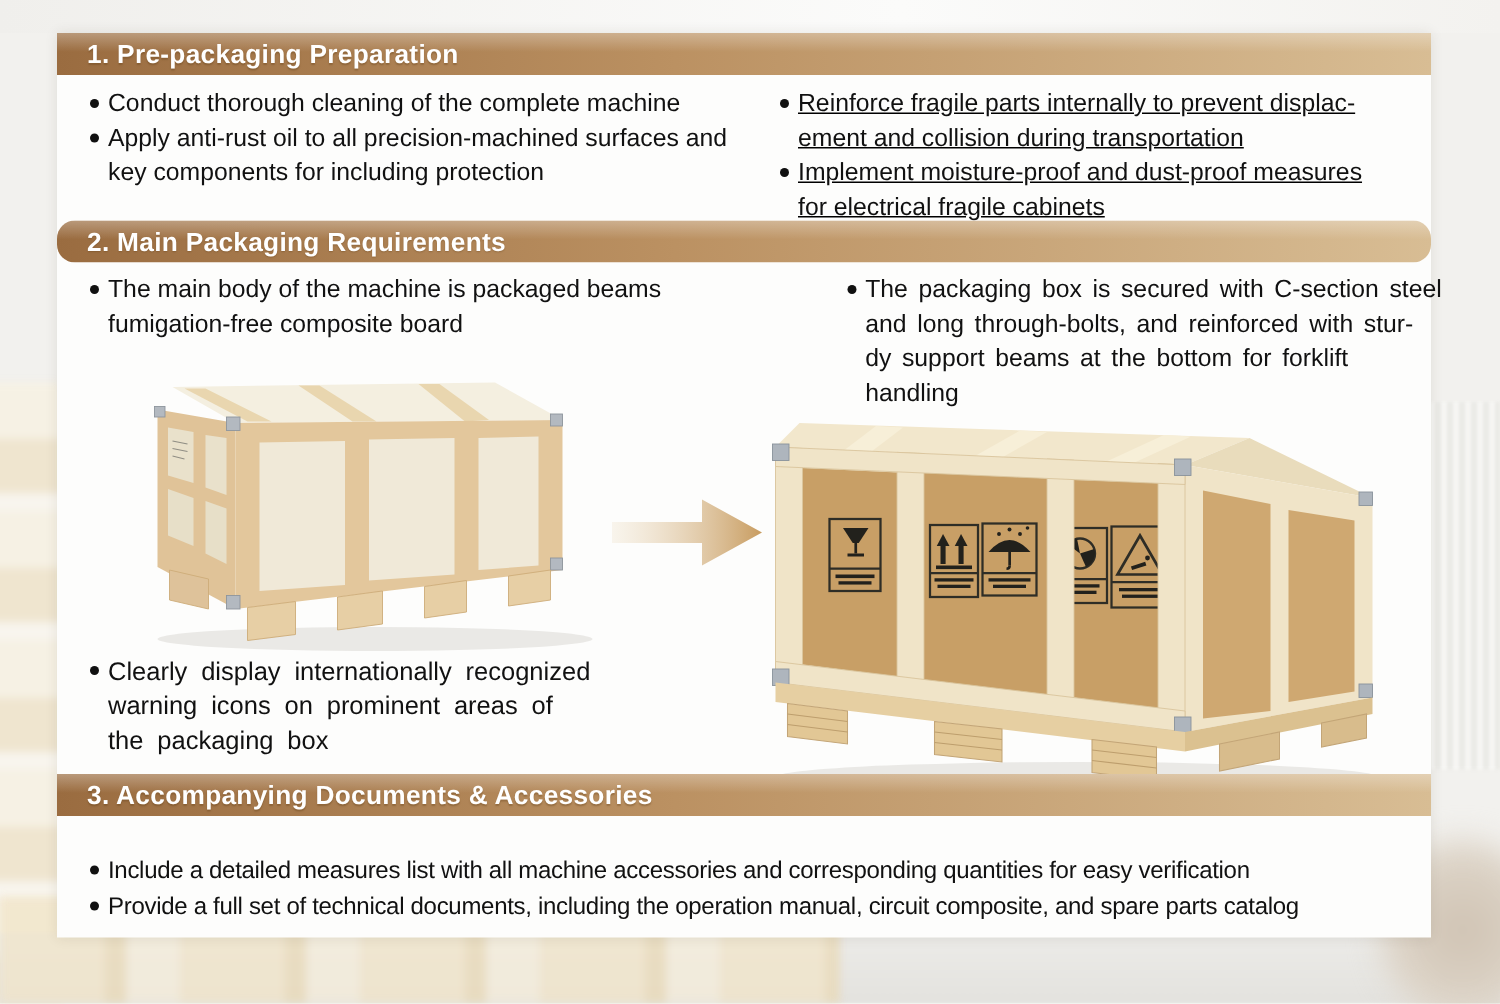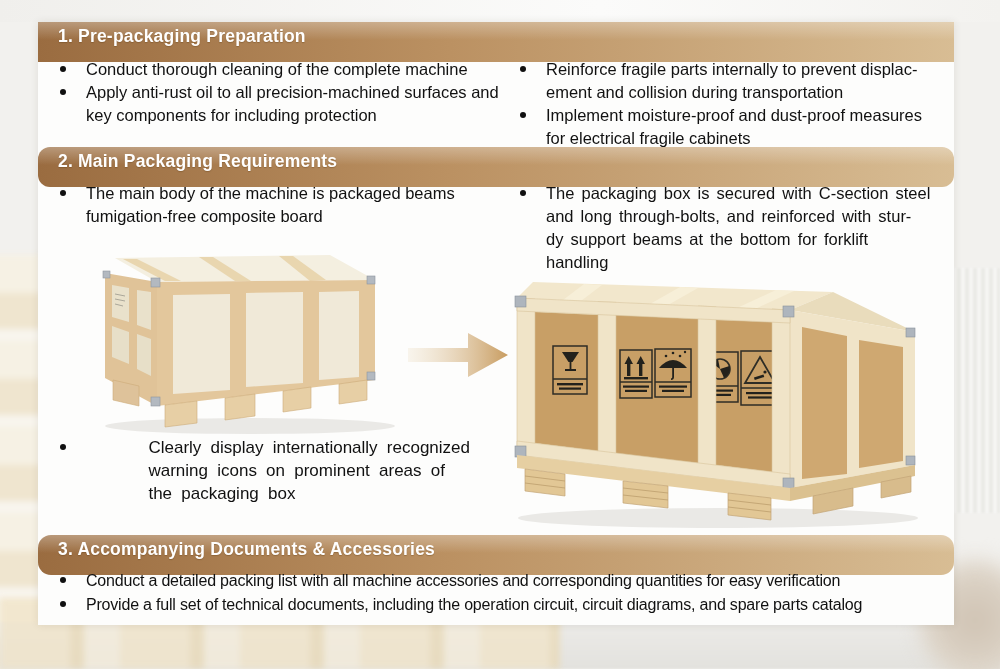--- a/index.html
+++ b/index.html
@@ -42,44 +42,44 @@
     background:linear-gradient(90deg,#f0efec,#fbfbfa 60%,#f3f2ef);
   }
   
   .panel{
     position:absolute;left:38px;top:22px;width:916px;height:603px;
     background:var(--panel-background,#fdfdfc);
     box-shadow:0 0 8px rgba(60,50,30,.10);
     z-index:1;
   }
   .bar{
-    position:absolute;left:0;width:916px;height:40px;box-sizing:border-box;
+    position:absolute;left:0;width:916px;height:28px;box-sizing:border-box;
     padding-left:20px;line-height:28px;
     color:var(--bar-text-color,#fff);
     font-size:17.5px;font-weight:bold;letter-spacing:.2px;
     text-shadow:0 1px 1px rgba(95,60,20,.35);
     background:
       linear-gradient(180deg,rgba(255,255,255,.30),rgba(255,255,255,0) 45%),
       linear-gradient(90deg,var(--bar-gradient-left,#9a6c40),#bb9162 45%,var(--bar-gradient-right,#d8bd94));
   }
-  #bar1{top:0;} #bar2{top:125px;border-radius:12px;} #bar3{top:513px;border-radius:13px;}
+  #bar1{top:0;} #bar2{top:125px;border-radius:12px;} #bar3{top:494px;}
 
   .col{position:absolute;display:flex;flex-direction:column;}
-  .bullet{display:flex;gap:20px;margin:0;}
+  .bullet{display:flex;gap:6px;margin:0;}
   .dot{width:6px;height:6px;border-radius:50%;background:#101010;margin-top:8px;flex:none;}
   .btext{
     font-size:16.5px;line-height:23px;color:var(--body-text-color,#111);
     white-space:pre-line;
   }
   #s1-left{left:22px;top:36px;width:452px;}
-  #s1-right{left:482px;top:36px;width:430px;}
+  #s1-right{left:482px;top:36px;width:430px;text-decoration:underline;}
   #s2-left-top{left:22px;top:160px;width:440px;position:absolute;}
-  #s2-right{left:482px;top:160px;width:430px;position:absolute;}
+  #s2-right{left:510px;top:160px;width:430px;position:absolute;justify-content:center;}
   #s2-right .btext{word-spacing:2.5px;}
-  #s2-left-bottom{left:22px;top:414px;width:410px;position:absolute;justify-content:space-between;}
+  #s2-left-bottom{left:22px;top:414px;width:410px;position:absolute;}
   #s2-left-bottom .btext{font-size:17px;line-height:23px;word-spacing:4.5px;}
   #s3-list{left:22px;top:547px;width:884px;}
   #s3-list .btext{font-size:16px;line-height:24px;letter-spacing:-0.2px;}
 
   .crate{position:absolute;}
   #crate-left{left:47px;top:226px;}
   #crate-right{left:465px;top:258px;}
   #arrow{position:absolute;left:370px;top:302px;}
 </style>
 </head>
@@ -328,21 +328,21 @@
       </g>
     </g>
   </svg>
 
   <div class="bar" id="bar3">
     <span>3. Accompanying Documents &amp; Accessories</span>
   </div>
   <div class="col" id="s3-list">
     <div class="bullet">
       <span class="dot"></span>
-      <span class="btext">Conduct a detailed packing list with all machine accessories and corresponding quantities for easy verification</span>
-    </div>
-    <div class="bullet">
-      <span class="dot"></span>
-      <span class="btext">Provide a full set of technical documents, including the operation circuit, circuit diagrams, and spare parts catalog</span>
+      <span class="btext">Include a detailed measures list with all machine accessories and corresponding quantities for easy verification</span>
+    </div>
+    <div class="bullet">
+      <span class="dot"></span>
+      <span class="btext">Provide a full set of technical documents, including the operation manual, circuit composite, and spare parts catalog</span>
     </div>
   </div>
 
 </div>
 
 </body></html>

